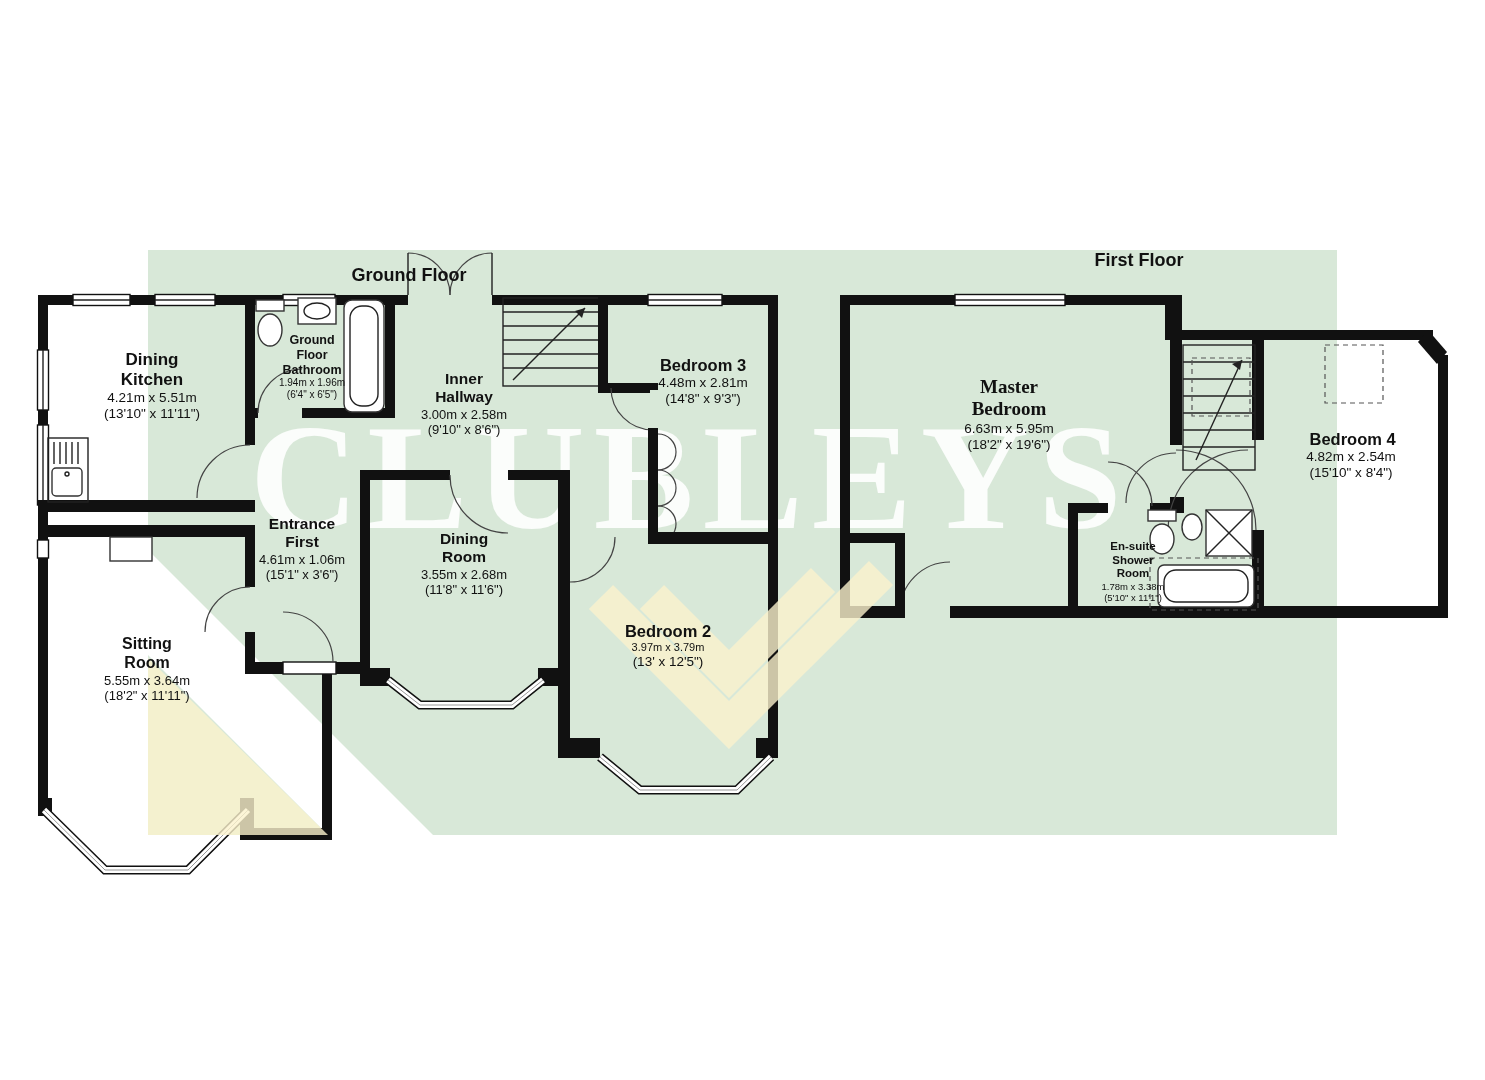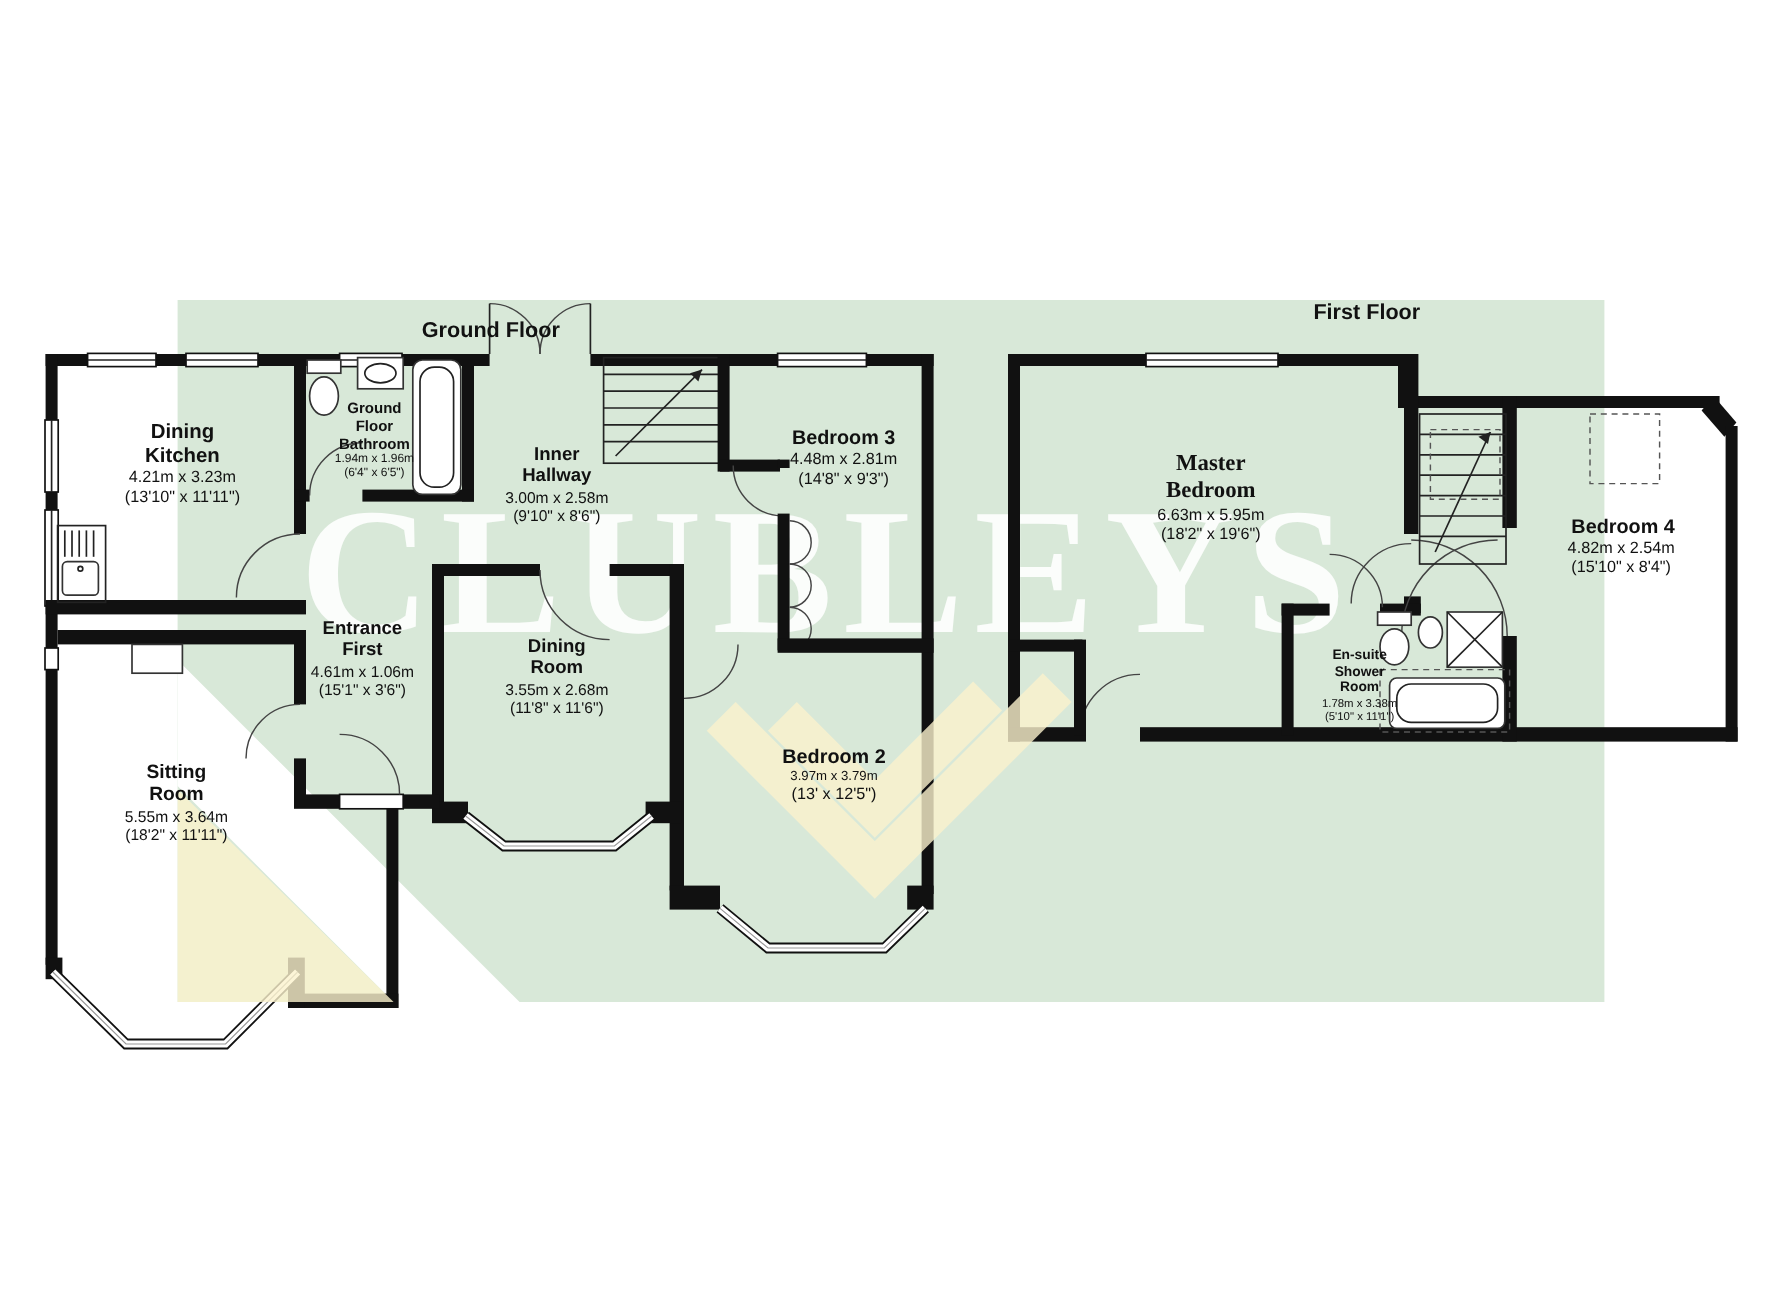--- a/index.html
+++ b/index.html
@@ -249,21 +249,21 @@
     <path d="M652,597 L729,674 L823,580" fill="none" stroke="#fbf2cd" stroke-width="34"></path>
   </g>
 </svg>
 
 <div class="floor-title" style="left:409px;top:219px;margin-top:46px;">Ground Floor</div>
 <div class="floor-title" style="left:1139px;top:250px;">First Floor</div>
 
 <div class="room-label" style="left:152px;top:350px;">
   <div class="nm" style="font-size:17px;">Dining
 Kitchen</div>
-  <div class="dim" style="font-size:13.5px;">4.21m x 3.23m</div>
+  <div class="dim" style="font-size:13.5px;">4.21m x 5.51m</div>
   <div class="dim" style="font-size:13.5px;">(13'10" x 11'11")</div>
 </div>
 
 <div class="room-label" style="left:312px;top:333px;">
   <div class="nm" style="font-size:12.5px;">Ground
 Floor
 Bathroom</div>
   <div class="dim" style="font-size:10px;">1.94m x 1.96m</div>
   <div class="dim" style="font-size:10px;">(6'4" x 6'5")</div>
 </div>
@@ -309,21 +309,21 @@
 </div>
 
 <div class="room-label" style="left:1133px;top:540px;">
   <div class="nm" style="font-size:11.5px;">En-suite
 Shower
 Room</div>
   <div class="dim" style="font-size:9.5px;">1.78m x 3.38m</div>
   <div class="dim" style="font-size:9.5px;">(5'10" x 11'1")</div>
 </div>
 
-<div class="room-label" style="left:668px;top:622px;margin-left:27px;">
+<div class="room-label" style="left:668px;top:622px;">
   <div class="nm" style="font-size:16.5px;">Bedroom 2</div>
   <div class="dim" style="font-size:11px;">3.97m x 3.79m</div>
   <div class="dim" style="font-size:13.5px;">(13' x 12'5")</div>
 </div>
 
 <div class="room-label" style="left:147px;top:635px;">
   <div class="nm" style="font-size:16px;">Sitting
 Room</div>
   <div class="dim" style="font-size:13px;">5.55m x 3.64m</div>
   <div class="dim" style="font-size:13px;">(18'2" x 11'11")</div>

